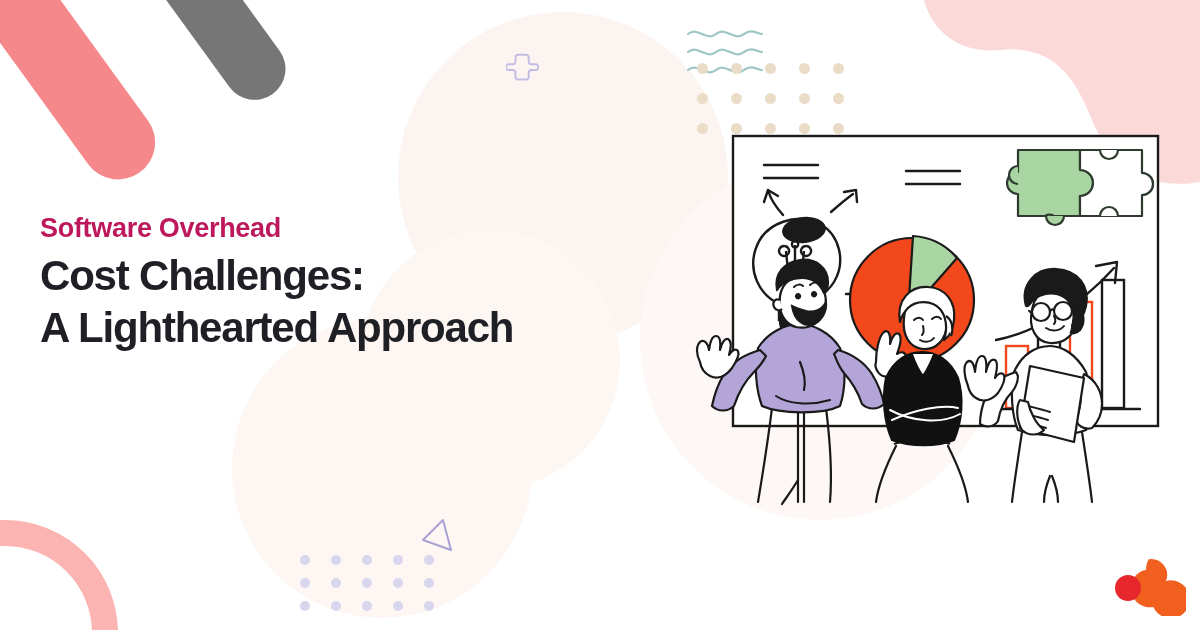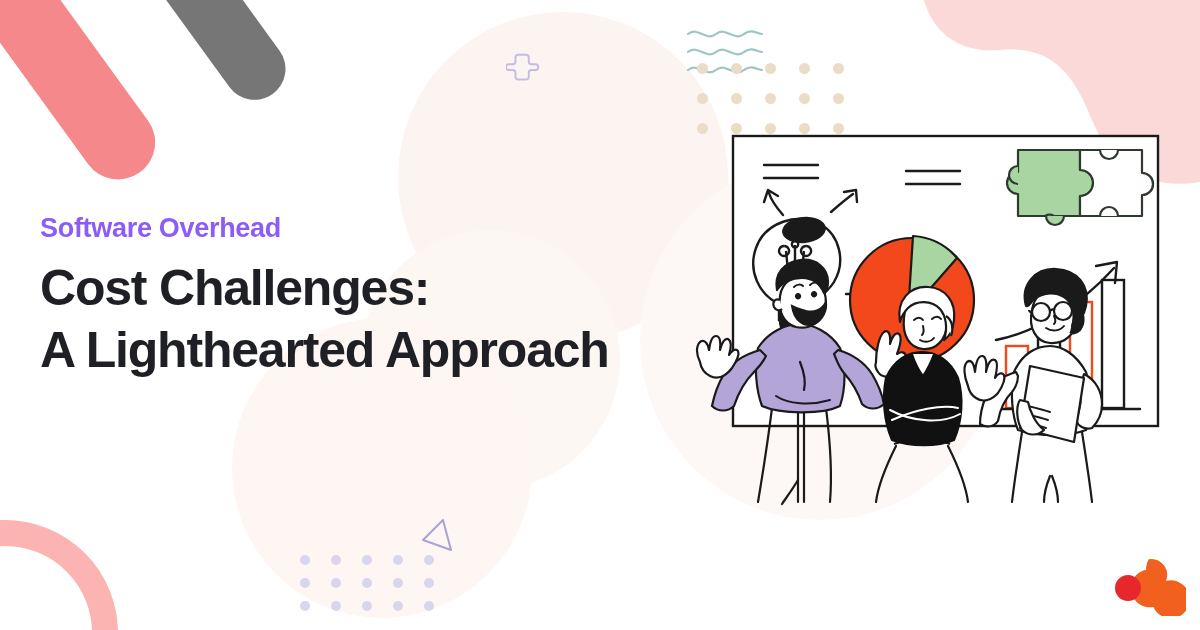--- a/index.html
+++ b/index.html
@@ -36,23 +36,23 @@
   
   #waves{position:absolute;left:684px;top:22px;}
   #plus{position:absolute;left:506px;top:52px;}
   #triangle{position:absolute;left:419px;top:516px;}
 
   
   #logo{position:absolute;left:1112px;top:552px;}
 
   
   #text-block{position:absolute;left:40px;top:214px;width:660px;}
-  #eyebrow{font-size:27px;font-weight:700;color:#8b5cf6;letter-spacing:-0.3px;
-           margin:0 0 13px 0;line-height:1.1;}
-  #headline{font-size:50px;font-weight:700;color:#1f2026;letter-spacing:-1.2px;
+  #eyebrow{font-size:27px;font-weight:700;color:#be185d;letter-spacing:-0.3px;
+           margin:0 0 6px 0;line-height:1.1;}
+  #headline{font-size:42px;font-weight:700;color:#1f2026;letter-spacing:-1.2px;
             line-height:1.24;margin:0;white-space:pre-line;}
 
   
   #illustration{position:absolute;left:680px;top:110px;width:510px;height:420px;}
 </style>
 </head>
 <body>
 
 <div id="banner">
 

